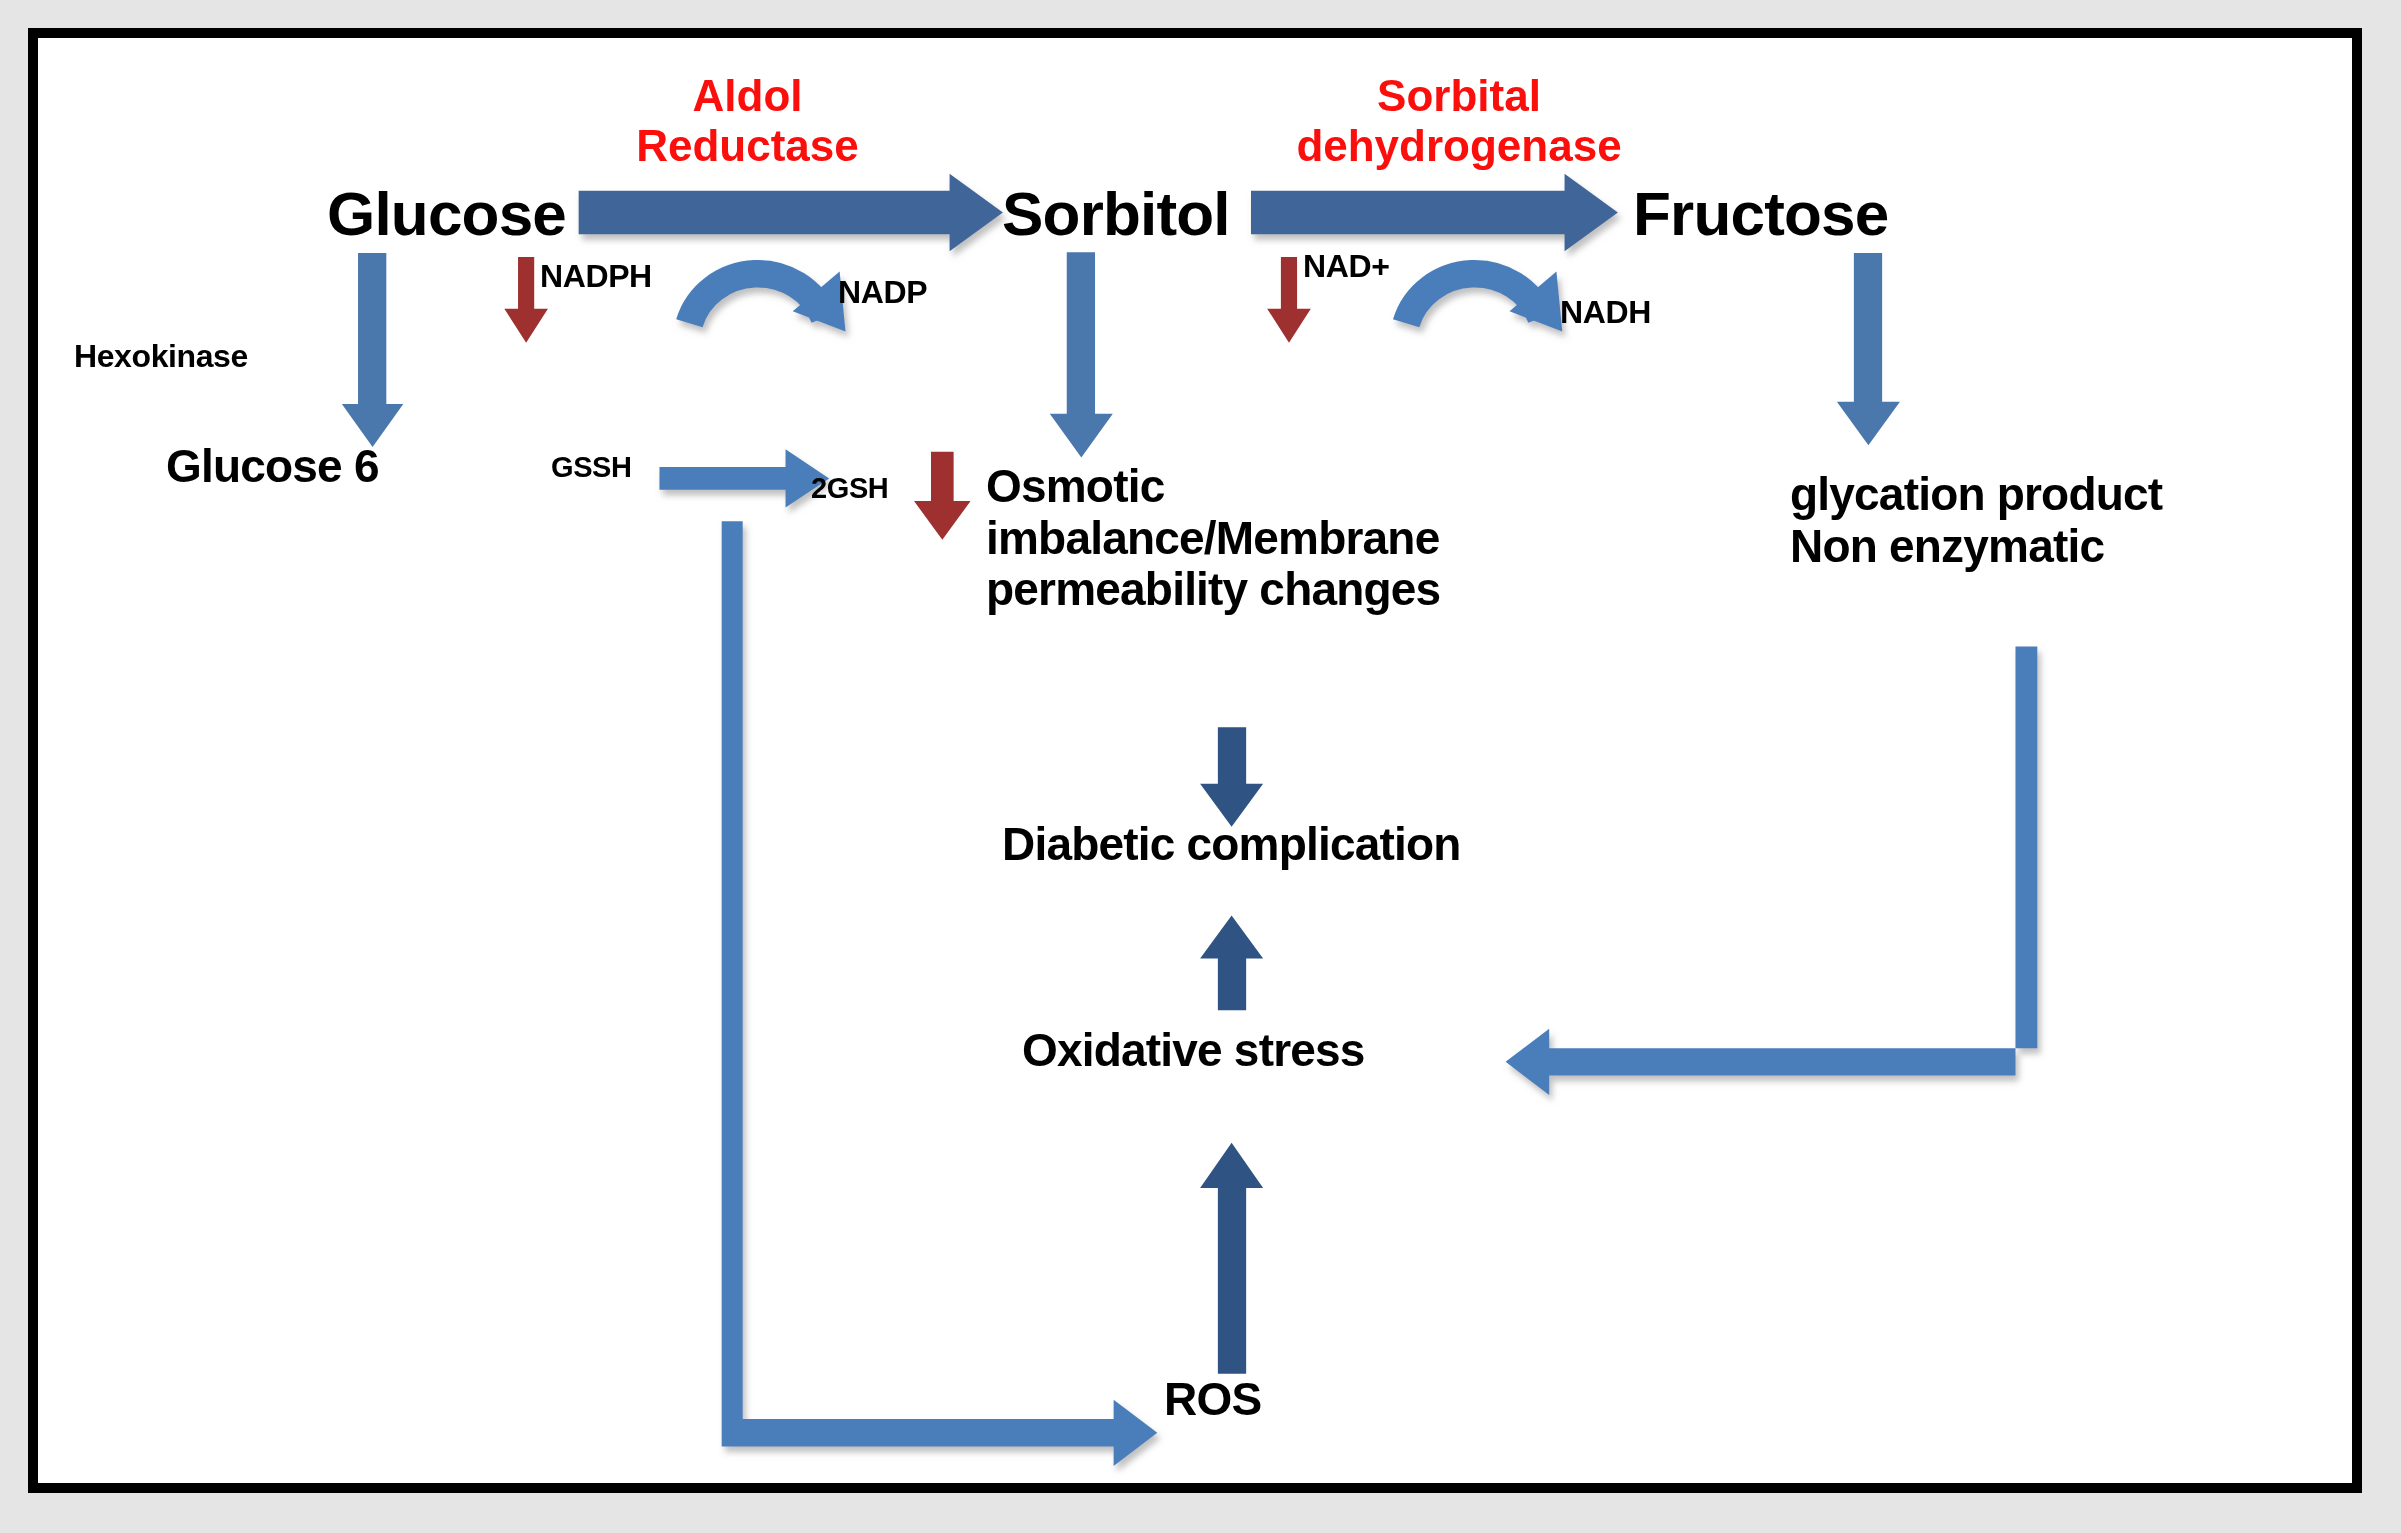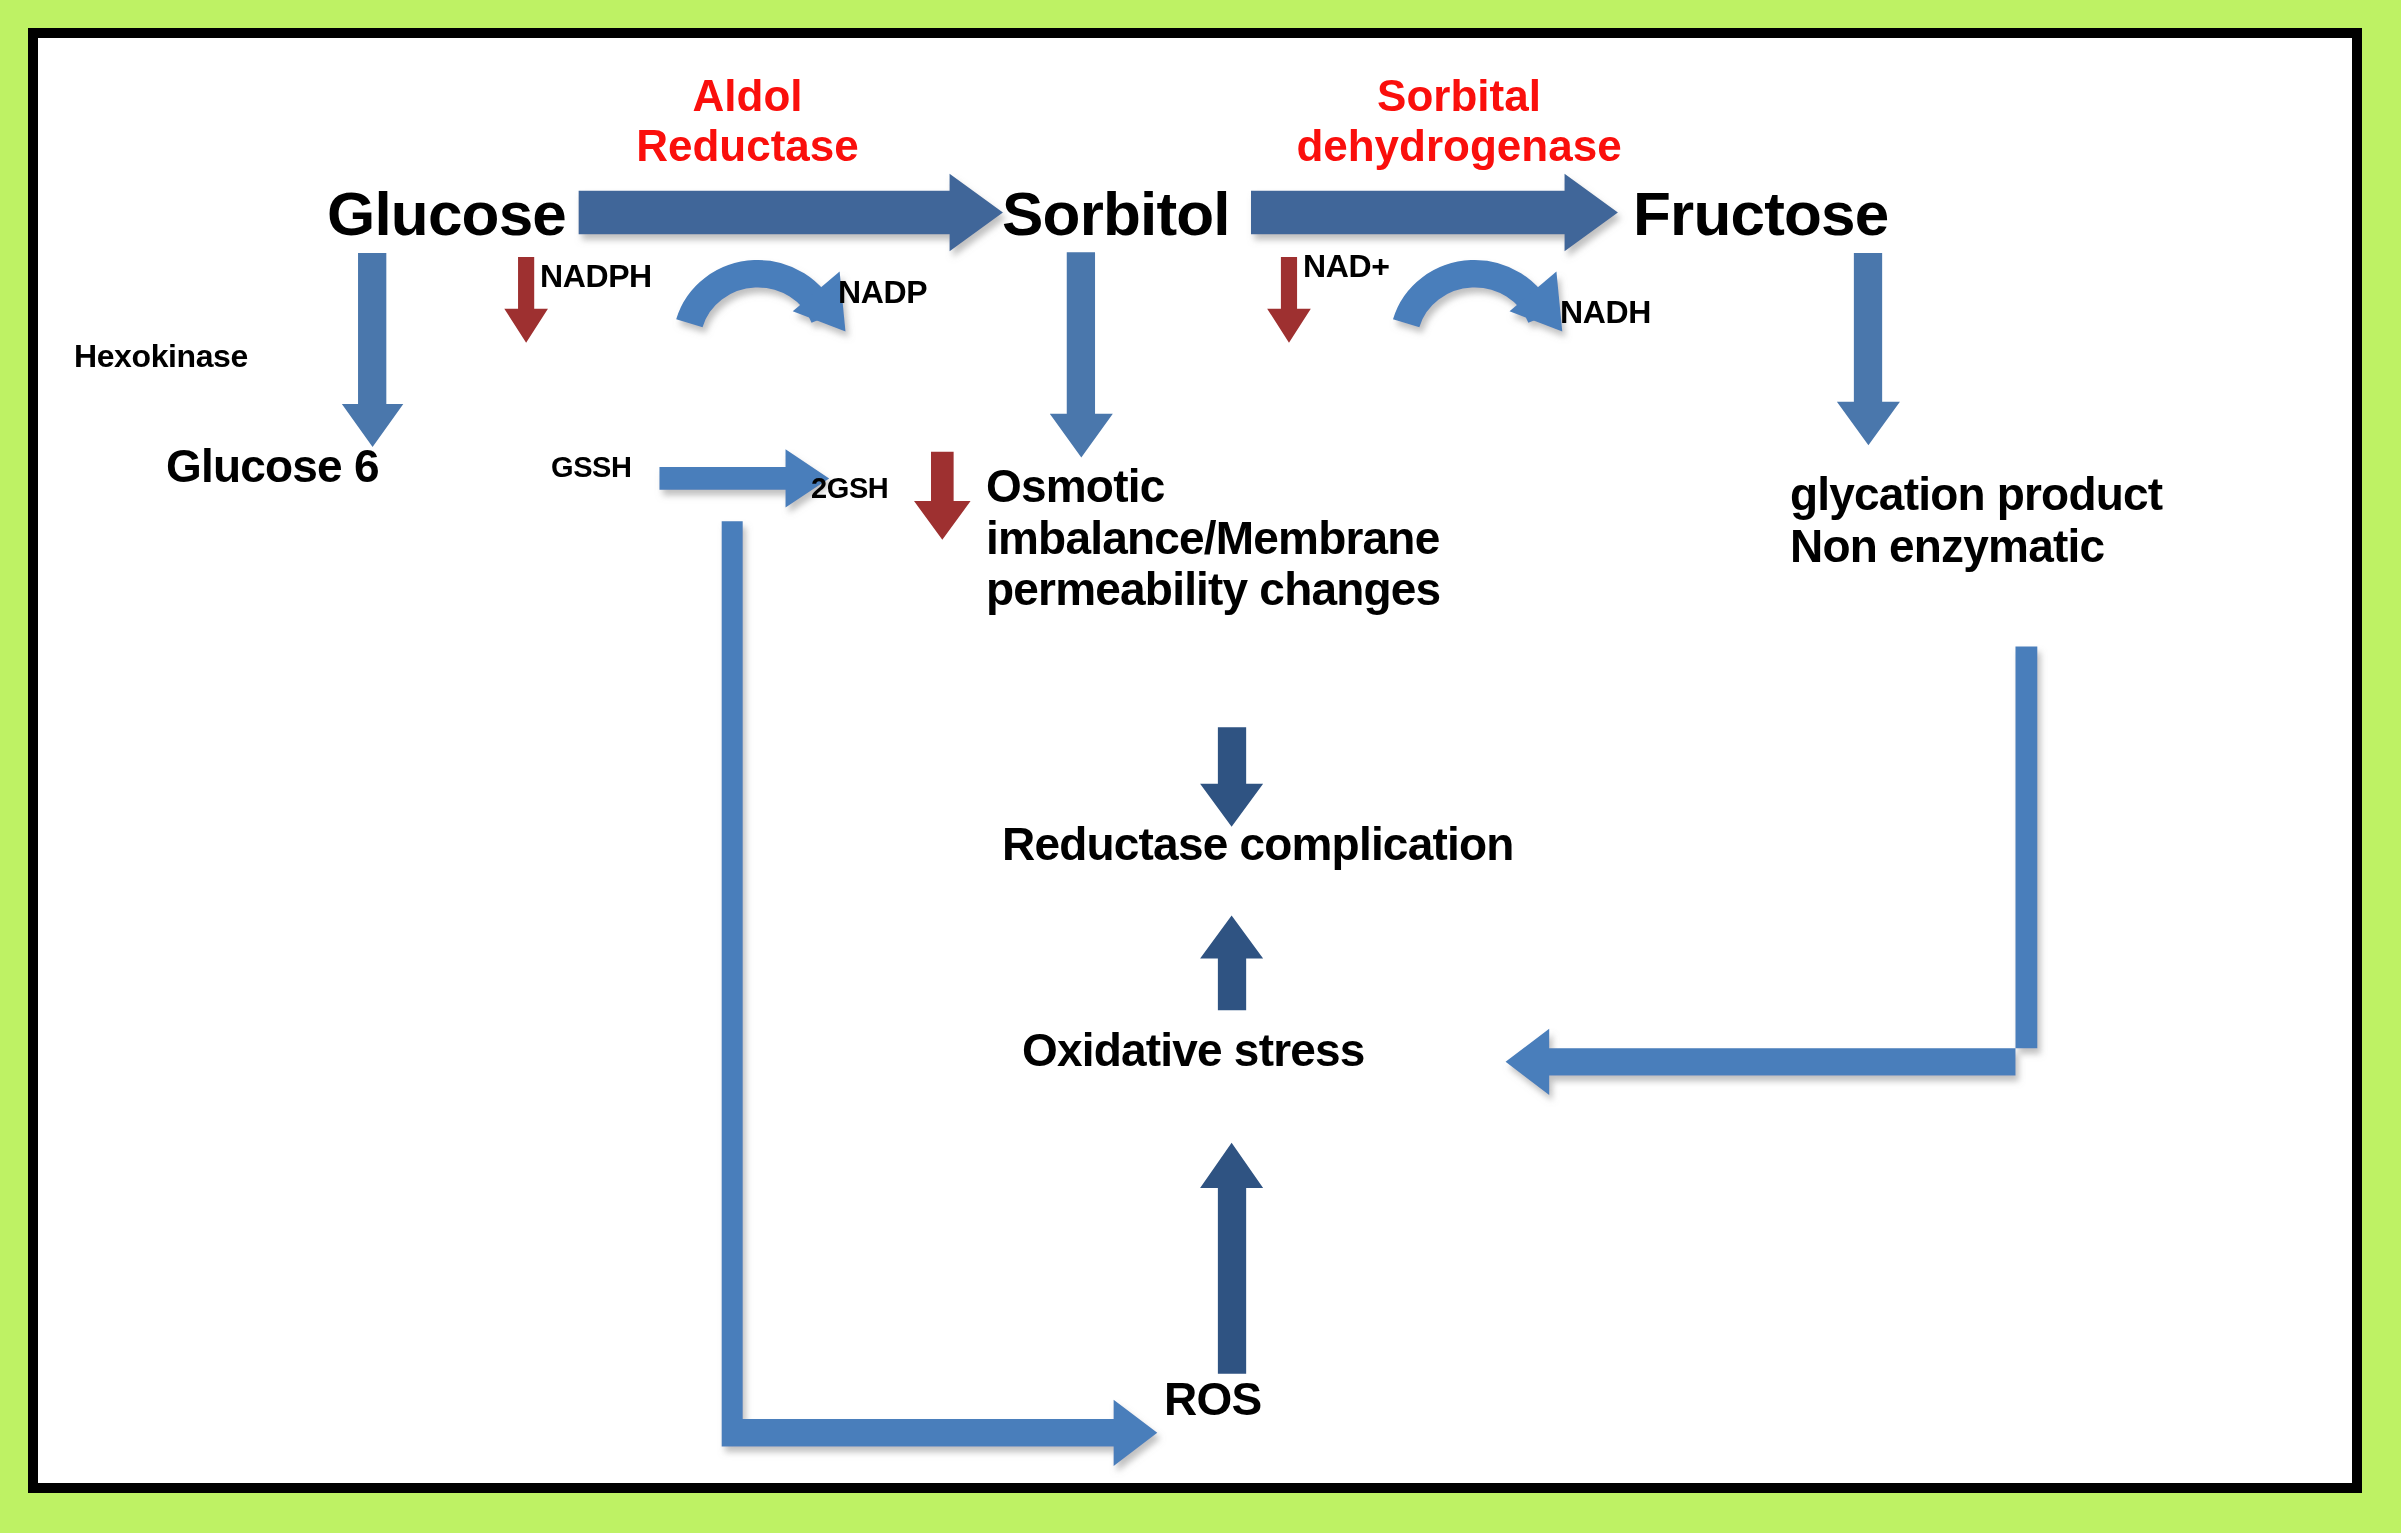--- a/index.html
+++ b/index.html
@@ -8,21 +8,21 @@
     padding: 0;
     background: #ffffff;
   }
   body {
     font-family: "Liberation Sans", sans-serif;
   }
   #canvas {
     position: relative;
     width: 2401px;
     height: 1533px;
-    background: #bef264;
+    background: #e5e5e5;
     overflow: hidden;
   }
   
   #frame {
     position: absolute;
     left: 28px;
     top: 27.5px;
     width: 2334px;
     height: 1465px;
     border: 10.5px solid #000000;
@@ -189,19 +189,19 @@
     <div>Osmotic</div>
     <div>imbalance/Membrane</div>
     <div>permeability changes</div>
   </div>
 
   <div class="node mid wrapnode" style="left:1790px; top:469px; width:525px;">
     <div>glycation product</div>
     <div>Non enzymatic</div>
   </div>
 
-  <div class="node mid" style="left:1002px; top:819px;">Reductase complication</div>
+  <div class="node mid" style="left:1002px; top:819px;">Diabetic complication</div>
 
   <div class="node mid" style="left:1022px; top:1025px;">Oxidative stress</div>
 
   <div class="node mid" style="left:1164px; top:1374px;">ROS</div>
 </div>
 
 
 </body></html>

